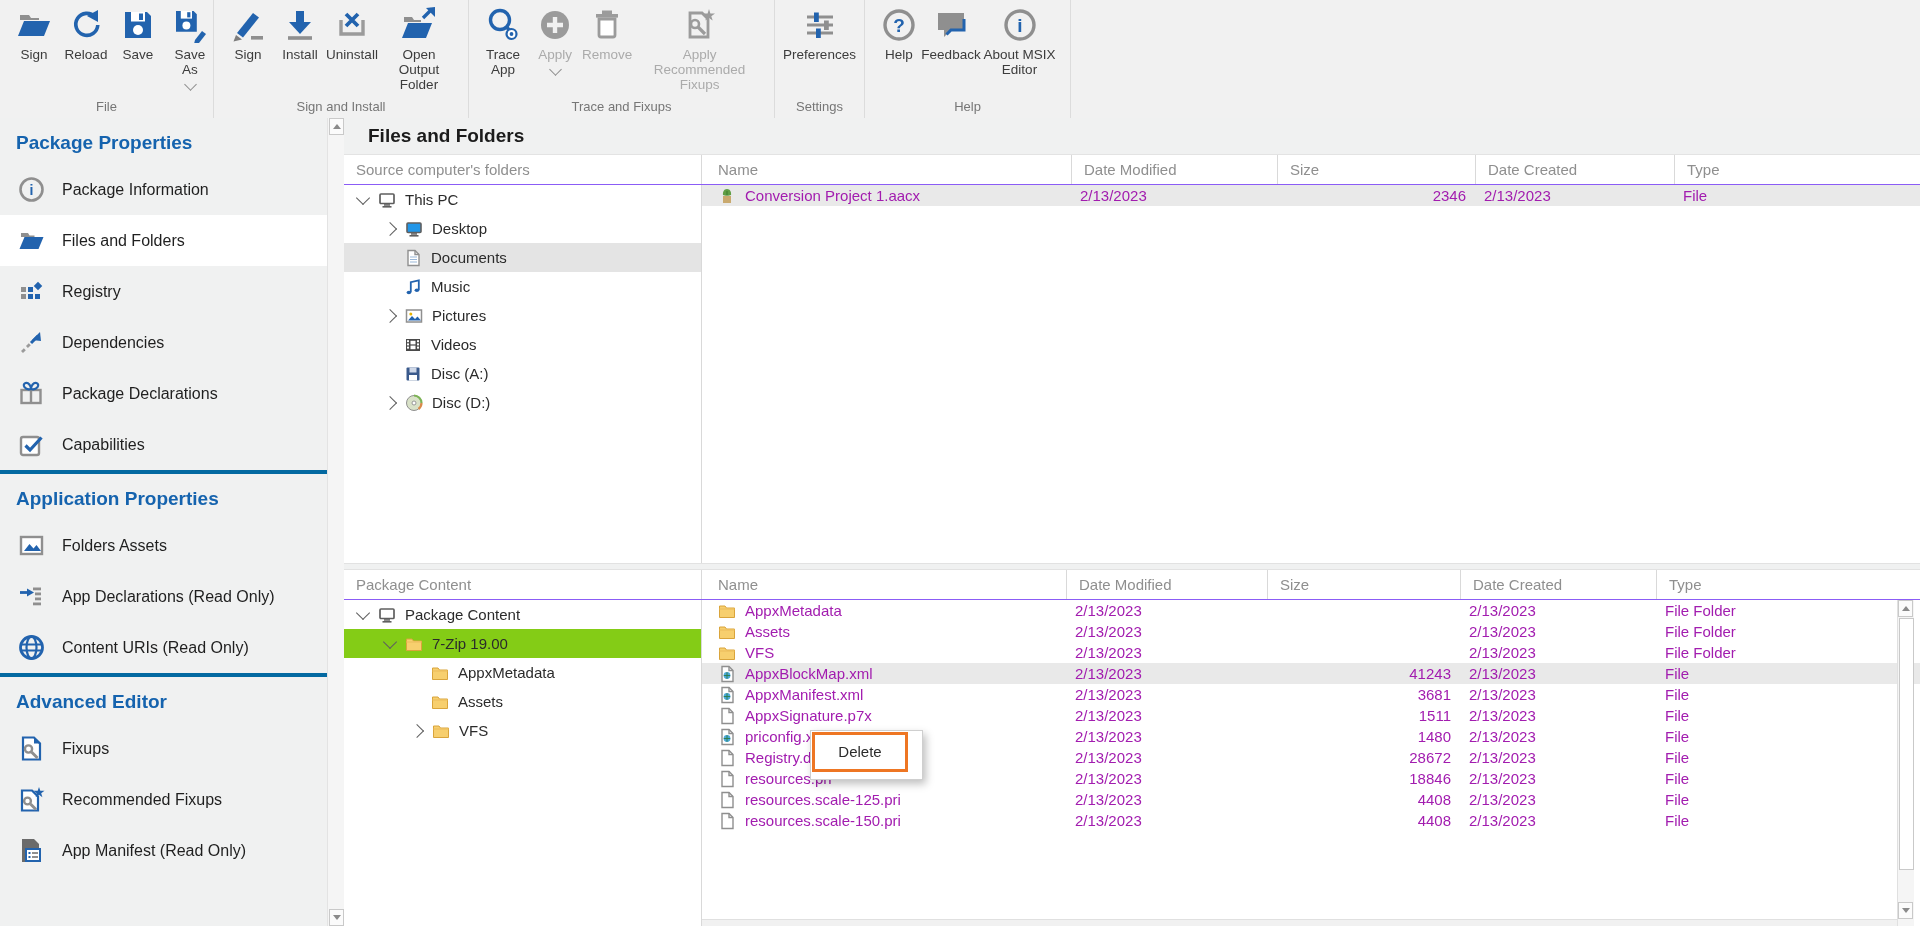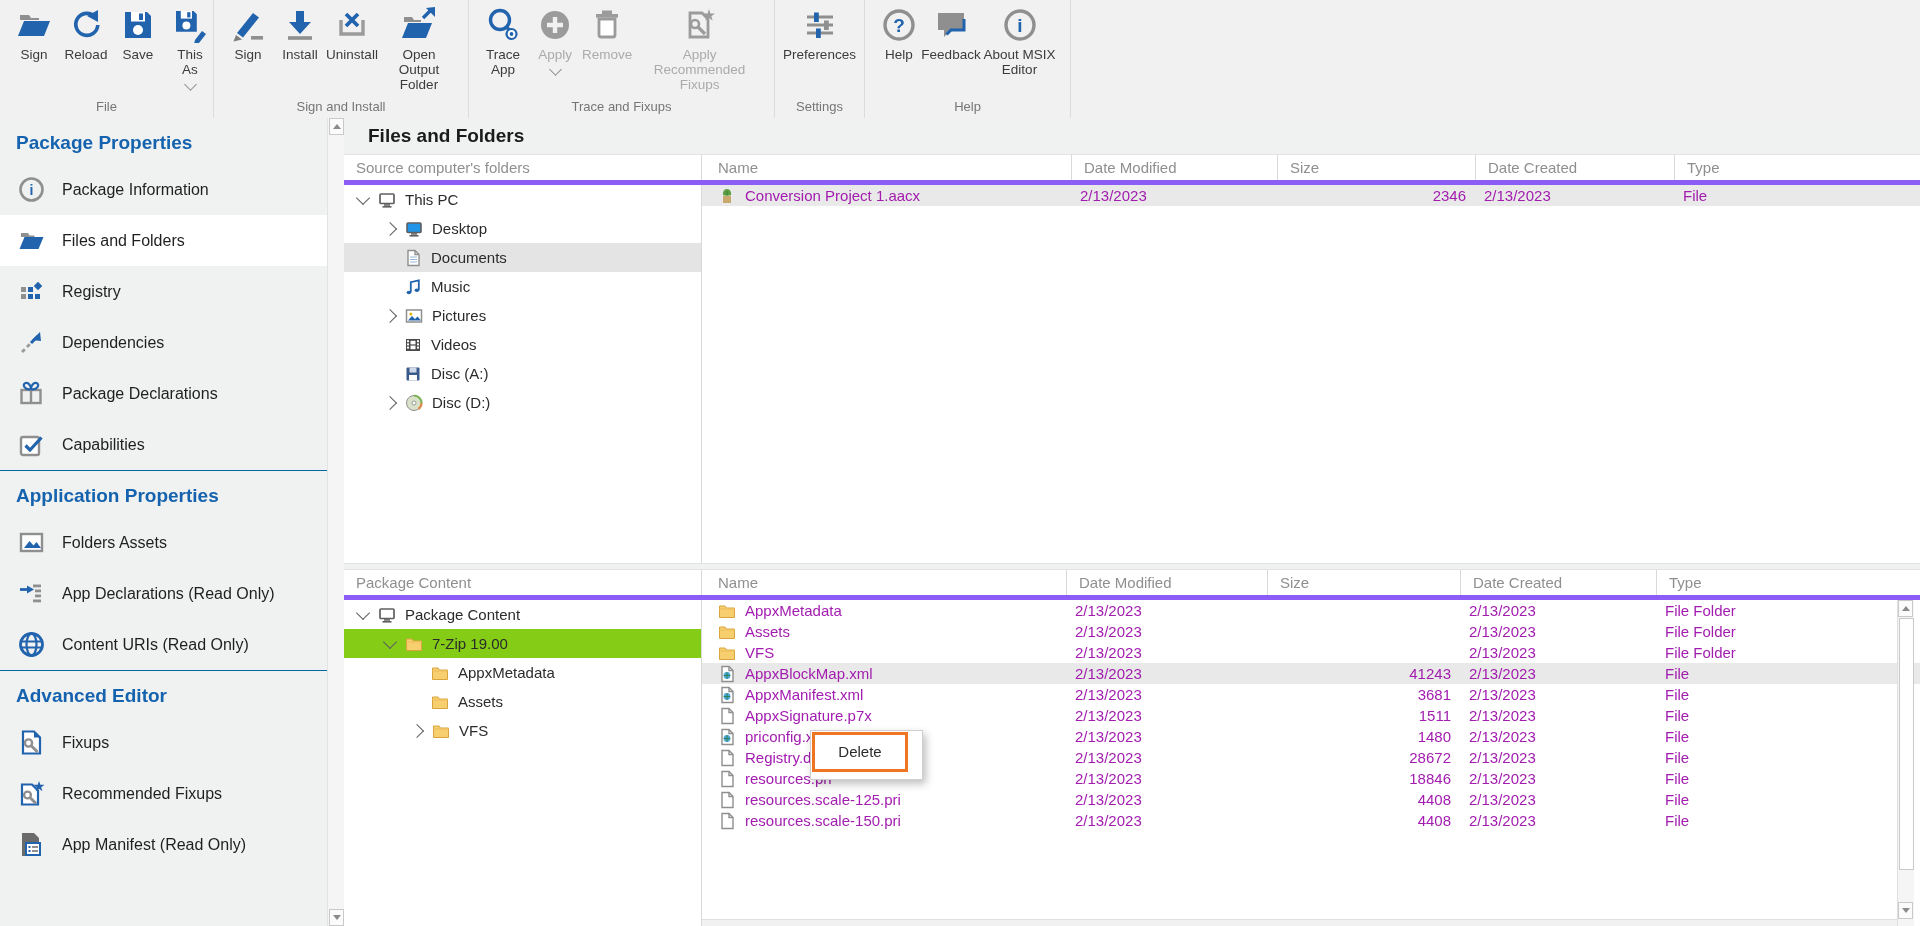--- a/index.html
+++ b/index.html
@@ -15,40 +15,40 @@
   .rib-btn .ic{width:36px;height:36px;display:block;}
   .rib-btn .ic svg{width:36px;height:36px;display:block;}
   .rib-lbl{font-size:13.5px;line-height:15px;color:#3c3c3c;text-align:center;margin-top:4px;white-space:pre-line;}
   .rib-btn.disabled .rib-lbl{color:#ababab;}
   .drop-chev{width:8px;height:8px;border-right:1.6px solid #8d8d8d;border-bottom:1.6px solid #8d8d8d;
              transform:rotate(45deg);margin-top:3px;}
   .glabel{font-size:13px;color:#767676;text-align:center;padding:1px 0 4px;}
   
   #sidebar{position:absolute;left:0;top:118px;width:327px;height:808px;background:#f0f1f1;overflow:hidden;}
   .side-section{padding-top:2px;}
-  .side-section + .side-section{border-top:1px solid #0369a1;}
+  .side-section + .side-section{border-top:4px solid #0369a1;}
   .side-head{font-size:19px;font-weight:bold;color:#1563ae;padding:12px 0 10px 16px;}
   .side-item{height:51px;display:flex;align-items:center;padding-left:18px;cursor:pointer;}
   .side-item.sel{background:#ffffff;}
   .side-item .ic{width:27px;height:27px;margin-right:17px;flex:0 0 auto;}
   .side-item .ic svg{width:27px;height:27px;display:block;}
   .side-item .lbl{font-size:16px;color:#1f1f1f;}
   
   #side-scroll{position:absolute;left:327px;top:118px;width:17px;height:808px;background:#f5f5f5;
                border-left:1px solid #e3e3e3;box-sizing:border-box;}
   .sb-arrow{position:absolute;left:1px;width:15px;height:17px;background:#fbfbfb;border:1px solid #c9c9c9;
             box-sizing:border-box;display:flex;align-items:center;justify-content:center;}
   .sb-arrow .tri-up{width:0;height:0;border-left:4px solid transparent;border-right:4px solid transparent;border-bottom:5px solid #8a8a8a;}
   .sb-arrow .tri-down{width:0;height:0;border-left:4px solid transparent;border-right:4px solid transparent;border-top:5px solid #8a8a8a;}
   
   #content{position:absolute;left:344px;top:118px;width:1576px;height:808px;background:#fff;}
   #title-band{position:absolute;left:0;top:0;width:100%;height:37px;background:#f0f1f1;
               border-bottom:1px solid #e3e3e3;box-sizing:border-box;display:flex;align-items:center;}
   #title-band .t{font-size:19px;font-weight:bold;color:#1b1b1b;padding-left:24px;}
-  .panel-header{display:flex;height:30px;border-bottom:5px solid #8b5cf6;box-sizing:border-box;background:#fff;}
+  .panel-header{display:flex;height:30px;border-bottom:1px solid #8b5cf6;box-sizing:border-box;background:#fff;}
   .ph-cell{font-size:15px;color:#8f8f8f;display:flex;align-items:center;box-sizing:border-box;
            border-right:1px solid #d9d9d9;padding-left:12px;overflow:hidden;white-space:nowrap;}
   .ph-cell:last-child{border-right:none;}
   .panel-body{position:relative;display:flex;}
   .tree-pane{box-sizing:border-box;border-right:1px solid #d9d9d9;background:#fff;}
   .list-pane{position:relative;background:#fff;flex:1;}
   .trow{height:29px;display:flex;align-items:center;font-size:15px;color:#2b2b2b;white-space:nowrap;cursor:pointer;}
   .trow.selgray{background:#e4e4e4;}
   .trow.selblue{background:#84cc16;}
   .chev{width:9px;height:9px;border-right:1.8px solid #5f5f5f;border-bottom:1.8px solid #5f5f5f;
@@ -118,21 +118,21 @@
                 <svg viewBox="0 0 36 36" xmlns="http://www.w3.org/2000/svg">
                   <g transform="scale(.8)">
                     <path d="M5 5 h22 l4 4 v22 h-26 z" fill="#2263ae"></path>
                     <rect x="11" y="5" width="14" height="9.5" fill="#fff"></rect>
                     <rect x="19" y="6.5" width="4" height="6.5" fill="#2263ae"></rect>
                     <circle cx="18" cy="23" r="5" fill="#fff"></circle>
                   </g>
                   <path d="M23 33 l7-9 4 3 -7 9 -5 1 z" fill="#2263ae"></path>
                 </svg>
               </span>
-              <span class="rib-lbl">This As</span>
+              <span class="rib-lbl">Save As</span>
               <span class="drop-chev"></span>
             </div>
           </div>
           <div class="glabel">File</div>
         </div>
         <div class="rib-group" style="width: 255px;">
           <div class="rib-buttons">
             <div class="rib-btn">
               <span class="ic">
                 <svg viewBox="0 0 36 36" xmlns="http://www.w3.org/2000/svg">

